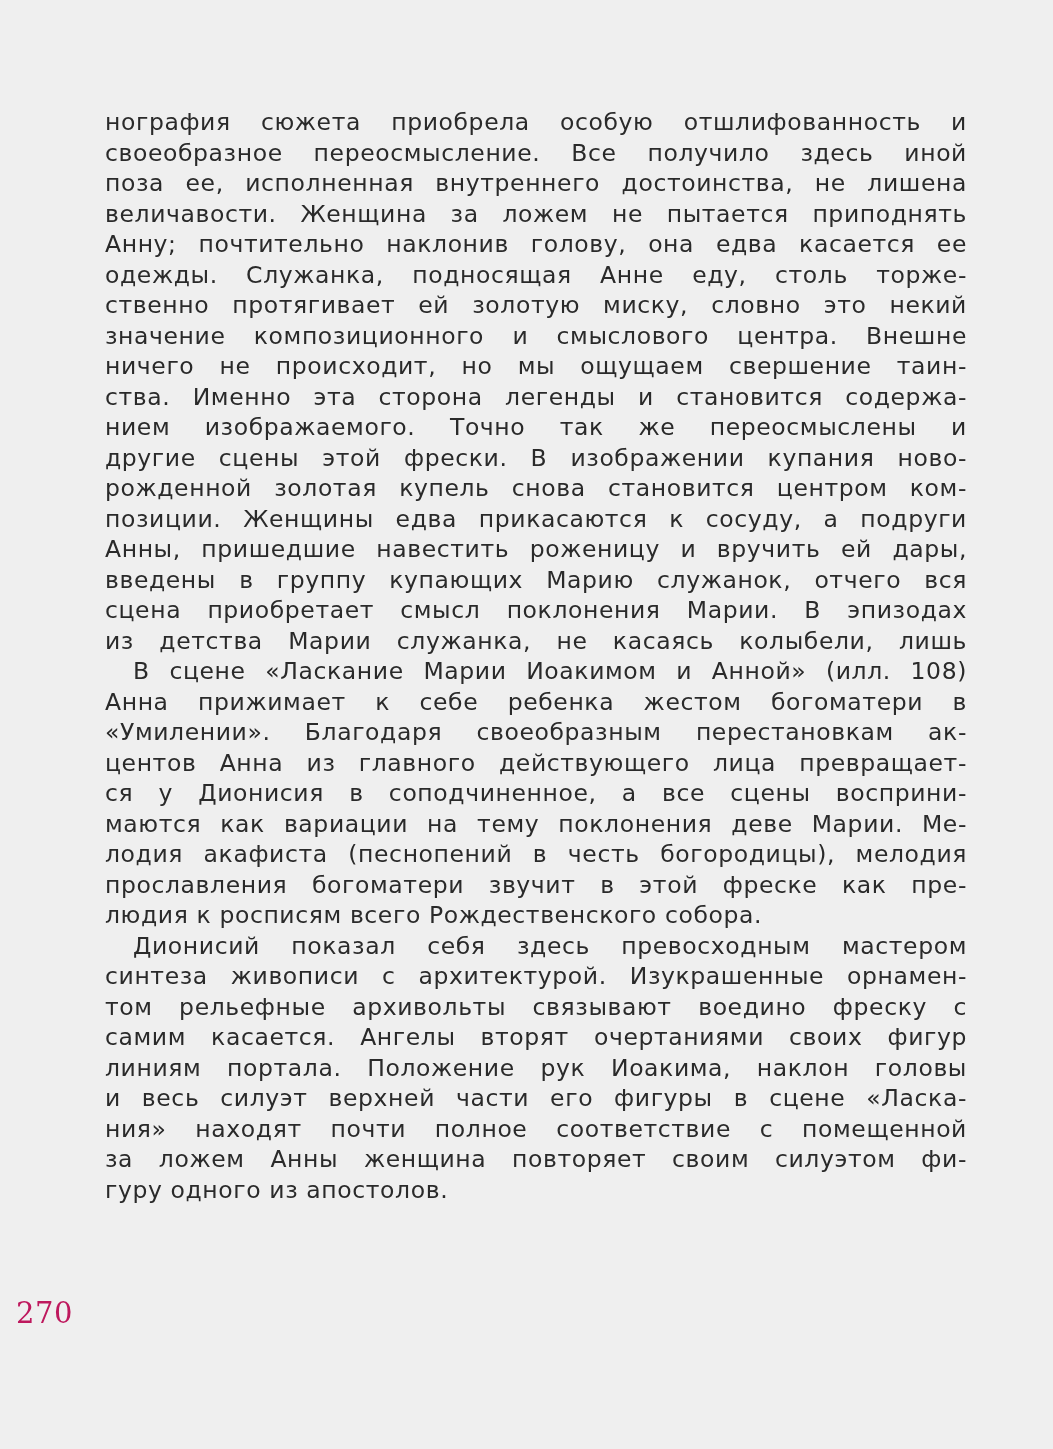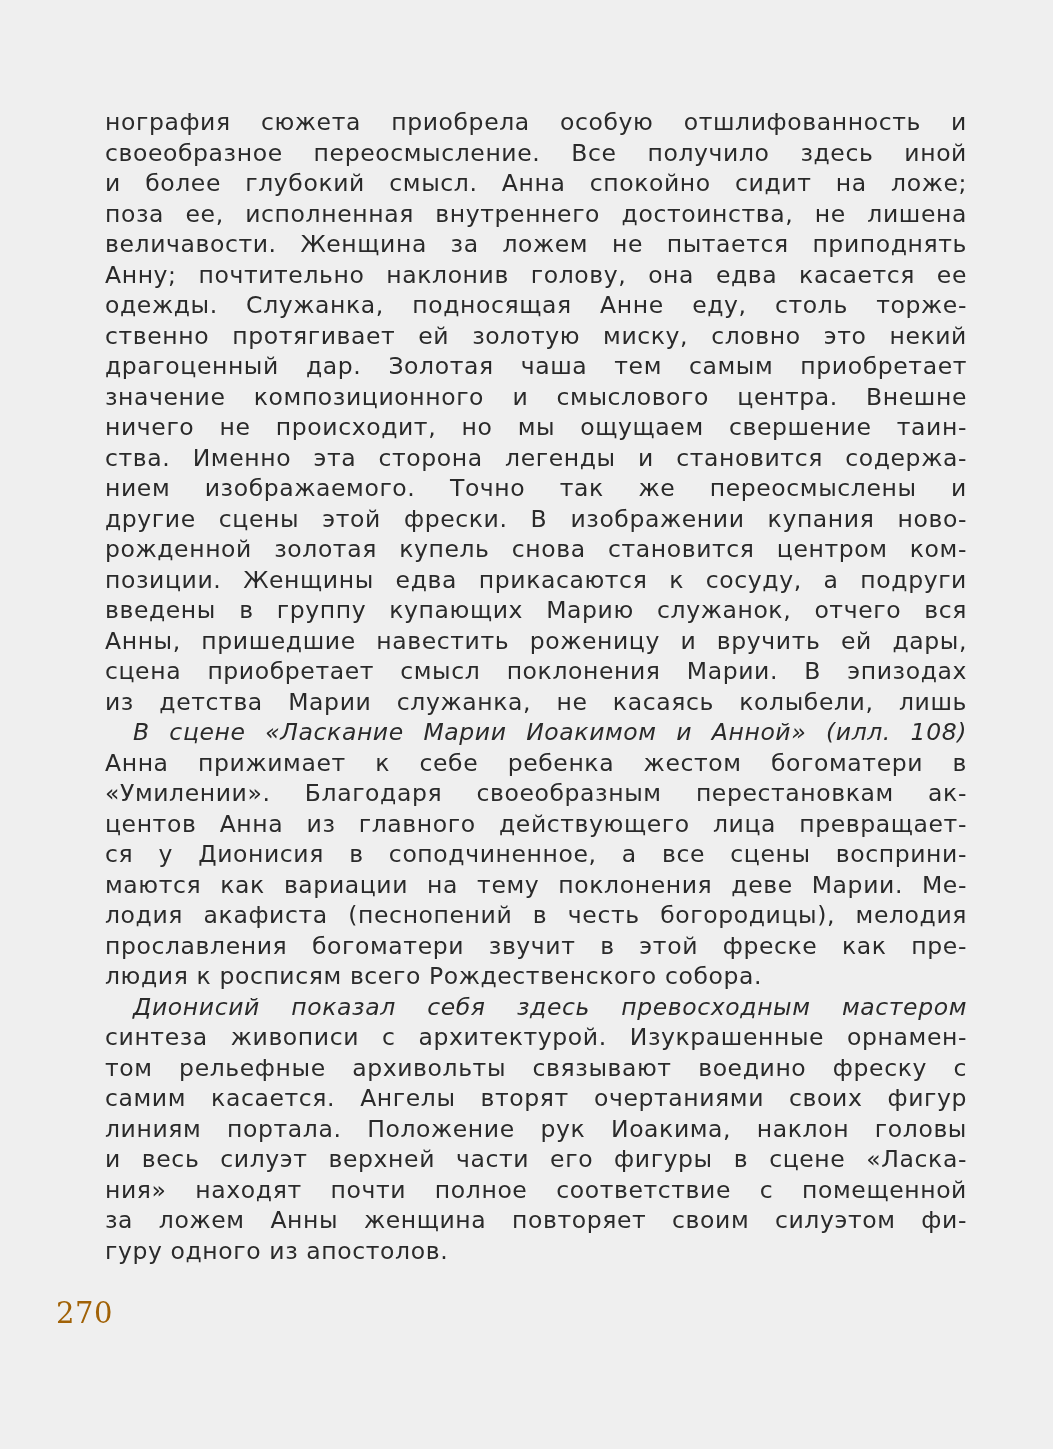--- a/index.html
+++ b/index.html
@@ -37,59 +37,55 @@
       white-space: nowrap;
       text-align: justify;
       text-align-last: justify;
       overflow: hidden;
     }
     .line.last {
       text-align-last: left;
     }
     .line.indent {
       text-indent: 28px;
-      font-style: italic;
     }
     .page-number {
       position: absolute;
       left: 16px;
       top: 1296px;
       font-family: "DejaVu Serif", serif;
       font-size: 29px;
       line-height: 34px;
-      color: #a16207;
+      color: #be185d;
       letter-spacing: 0.5px;
-      margin-left: 40px;
     }
   </style>
 </head>
 <body>
 
 <div class="page">
   <div class="text-block">
 
     <div>
       <span class="line">нография сюжета приобрела особую отшлифованность и</span>
       <span class="line">своеобразное переосмысление. Все получило здесь иной</span>
-      <span class="line">и более глубокий смысл. Анна спокойно сидит на ложе;</span>
       <span class="line">поза ее, исполненная внутреннего достоинства, не лишена</span>
       <span class="line">величавости. Женщина за ложем не пытается приподнять</span>
       <span class="line">Анну; почтительно наклонив голову, она едва касается ее</span>
       <span class="line">одежды. Служанка, подносящая Анне еду, столь торже-</span>
       <span class="line">ственно протягивает ей золотую миску, словно это некий</span>
-      <span class="line">драгоценный дар. Золотая чаша тем самым приобретает</span>
       <span class="line">значение композиционного и смыслового центра. Внешне</span>
       <span class="line">ничего не происходит, но мы ощущаем свершение таин-</span>
       <span class="line">ства. Именно эта сторона легенды и становится содержа-</span>
       <span class="line">нием изображаемого. Точно так же переосмыслены и</span>
       <span class="line">другие сцены этой фрески. В изображении купания ново-</span>
       <span class="line">рожденной золотая купель снова становится центром ком-</span>
       <span class="line">позиции. Женщины едва прикасаются к сосуду, а подруги</span>
+      <span class="line">Анны, пришедшие навестить роженицу и вручить ей дары,</span>
       <span class="line">введены в группу купающих Марию служанок, отчего вся</span>
-      <span class="line">Анны, пришедшие навестить роженицу и вручить ей дары,</span>
       <span class="line">сцена приобретает смысл поклонения Марии. В эпизодах</span>
       <span class="line">из детства Марии служанка, не касаясь колыбели, лишь</span>
     </div>
 
     <div>
       <span class="line indent">В сцене «Ласкание Марии Иоакимом и Анной» (илл. 108)</span>
       <span class="line">Анна прижимает к себе ребенка жестом богоматери в</span>
       <span class="line">«Умилении». Благодаря своеобразным перестановкам ак-</span>
       <span class="line">центов Анна из главного действующего лица превращает-</span>
       <span class="line">ся у Дионисия в соподчиненное, а все сцены восприни-</span>

